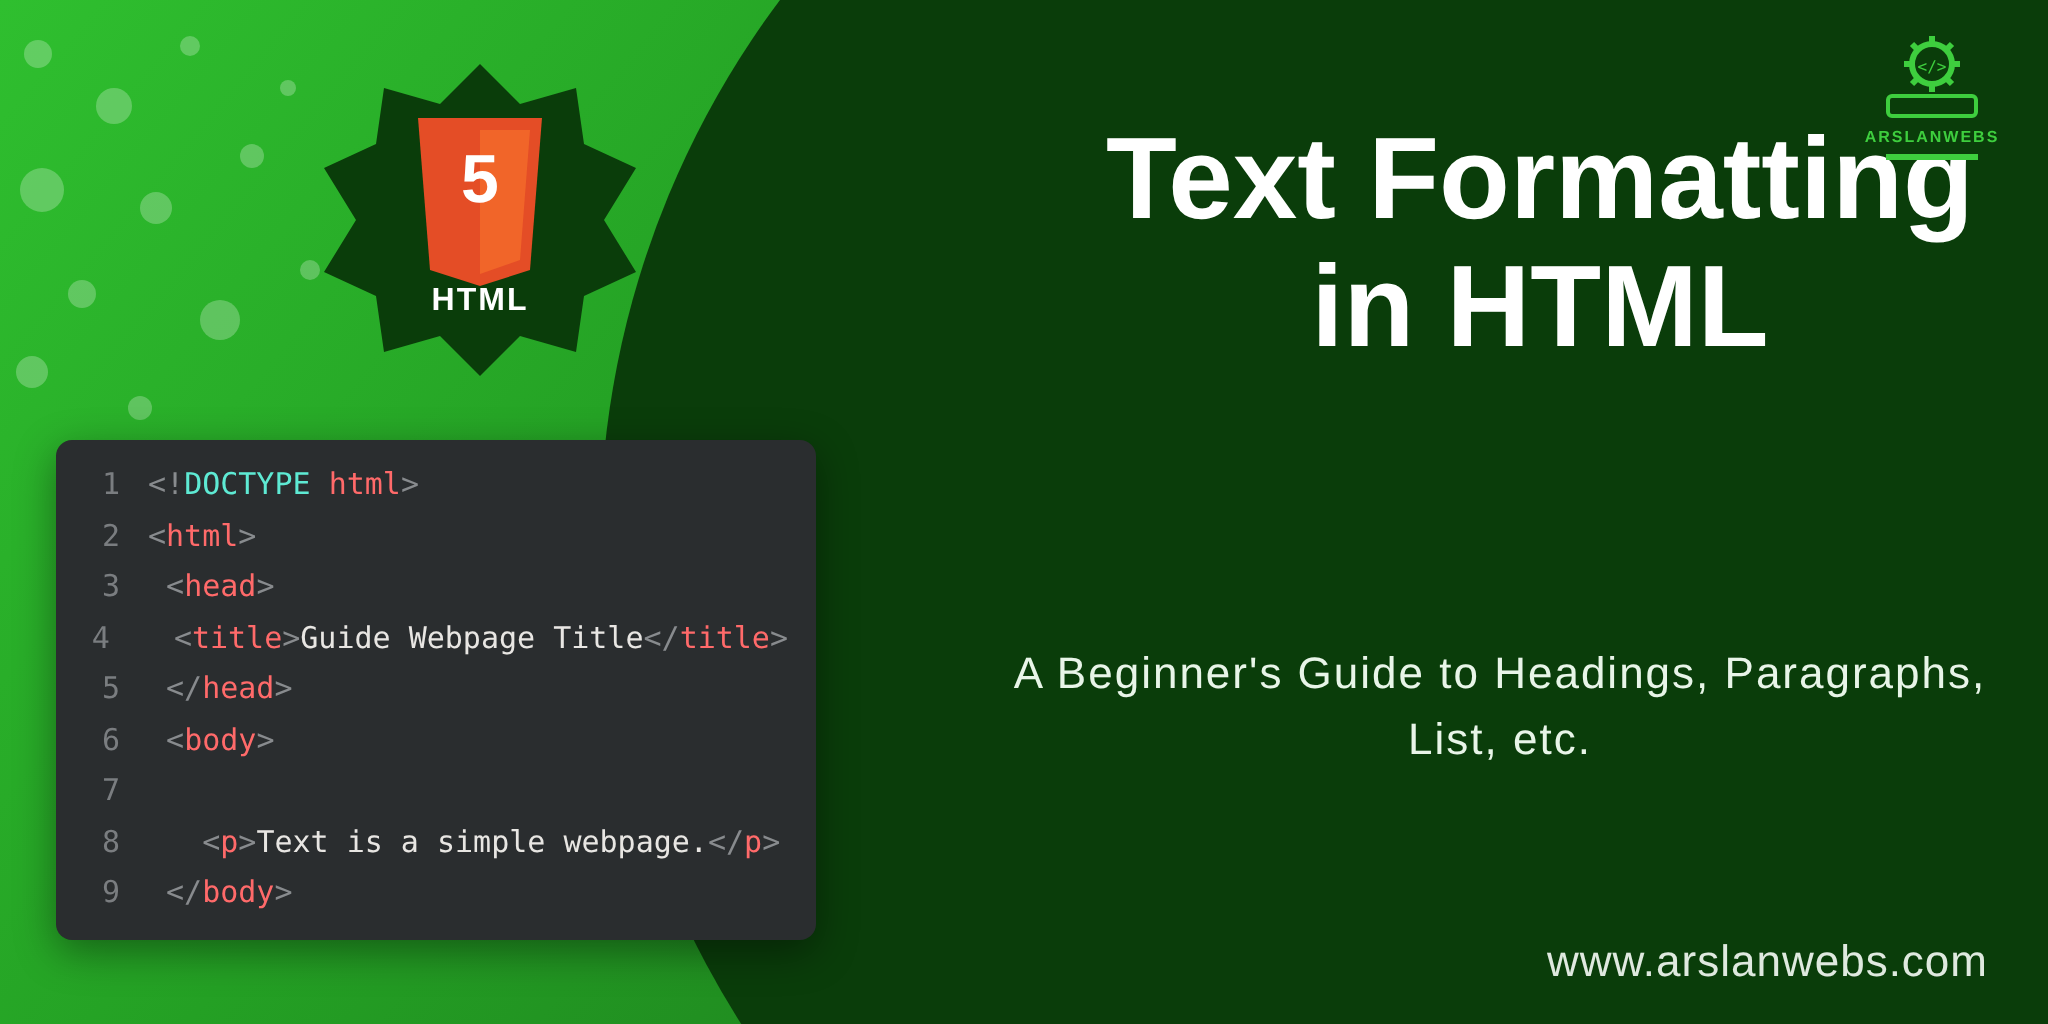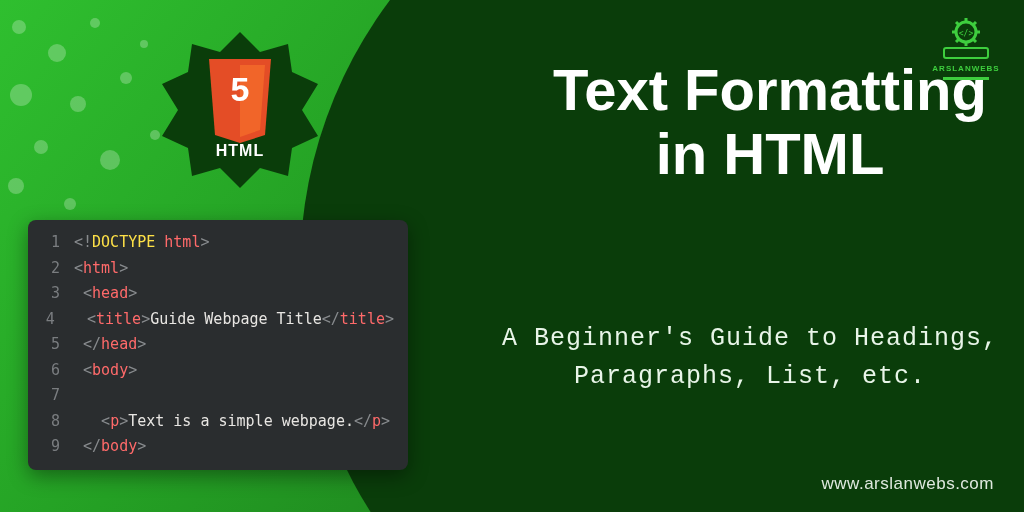--- a/index.html
+++ b/index.html
@@ -98,53 +98,53 @@
     white-space: pre;
   }
   .editor .ln {
     width: 24px;
     text-align: right;
     color: #7a7d80;
     margin-right: 14px;
     user-select: none;
   }
   .t-punct { color: #888b8e; }
-  .t-doctype { color: #fde047; }
+  .t-doctype { color: #5eead4; }
   .t-tag { color: #ff6a6a; }
   .t-text { color: #e8e6e3; }
   
   .heading {
     position: absolute;
     left: 540px;
     top: 58px;
     width: 460px;
     color: #fff;
     font-weight: 800;
     font-size: 58px;
     line-height: 1.1;
     text-align: center;
   }
   .subtitle {
     position: absolute;
     left: 500px;
     top: 320px;
     width: 500px;
     color: #e8f5e8;
-    font-size: 25px;
-    font-family: Liberation Mono, monospace;
+    font-size: 22px;
+    font-family: Liberation Sans, sans-serif;
     letter-spacing: 1px;
     text-align: center;
     line-height: 1.5;
   }
   .url {
     position: absolute;
     right: 30px;
     bottom: 18px;
     color: #dfe9df;
-    font-size: 17px;
+    font-size: 22px;
     letter-spacing: 0.5px;
   }
   .logo {
     position: absolute;
     right: 22px;
     top: 18px;
     width: 72px;
     height: 72px;
     color: #3ece3e;
     text-align: center;

